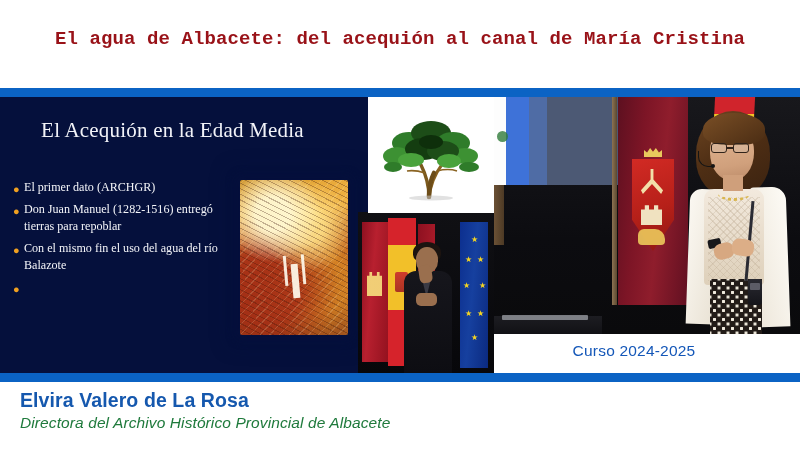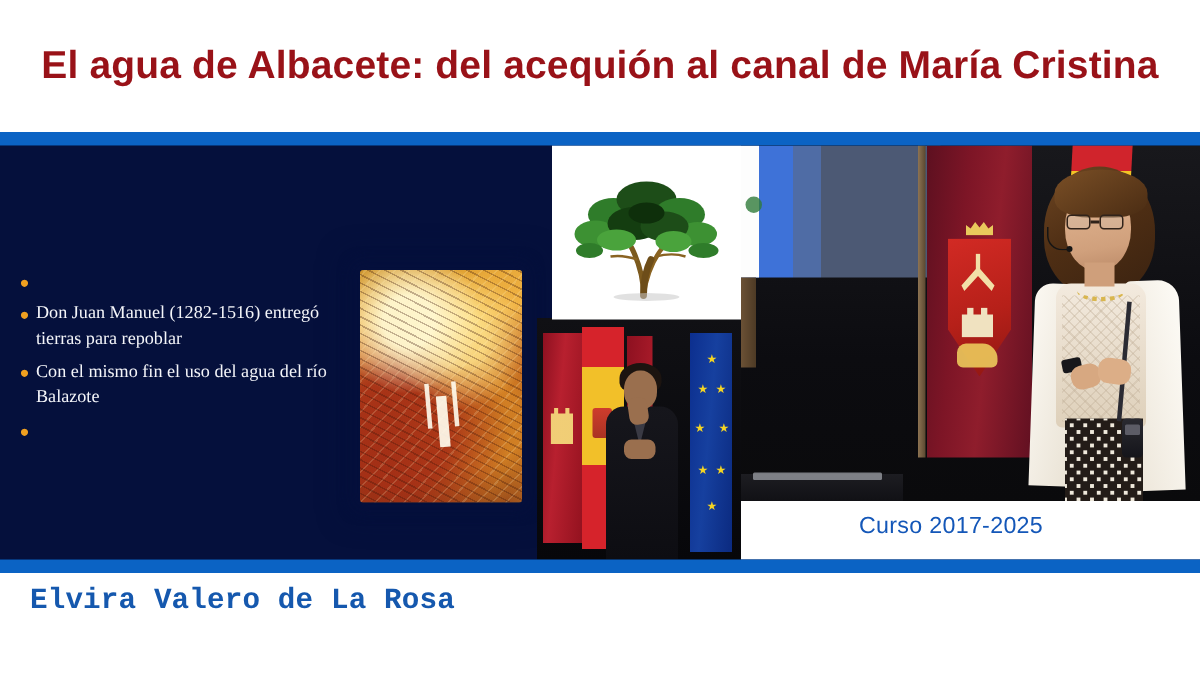--- a/index.html
+++ b/index.html
@@ -11,22 +11,22 @@
   }
 
   
   #header {
     position:absolute; left:0; top:0; width:800px; height:88px;
     background:#ffffff;
   }
   #header-title {
     position:absolute; left:0; top:28px; width:800px;
     text-align:center;
-    font-family:Liberation Sans, sans-serif;
-    font-size:26px; font-weight:700;
+    font-family:Liberation Mono, monospace;
+    font-size:19px; font-weight:700;
     color:#991218;
     letter-spacing:0.1px;
     white-space:nowrap;
   }
 
   
   #stage {
     position:absolute; left:0; top:88px; width:800px; height:294px;
     background:#020b33;
     overflow:hidden;
@@ -358,21 +358,20 @@
     position:absolute; left:0; top:8px; width:280px;
     text-align:center;
     font-size:15.5px; font-weight:400; color:#1457b8;
     letter-spacing:0.2px;
   }
 
   
   #footer {
     position:absolute; left:0; top:382px; width:796px; height:68px;
     background:#ffffff;
-    font-family:Liberation Mono, monospace;
   }
   #footer-name {
     position:absolute; left:20px; top:7px;
     font-size:19.5px; font-weight:700; color:#1558ae;
     letter-spacing:0.1px; white-space:nowrap;
   }
   #footer-role {
     position:absolute; left:20px; top:32px;
     font-size:15.5px; font-style:italic; font-weight:400; color:#1f7a3c;
     letter-spacing:0.1px; white-space:nowrap;
@@ -383,24 +382,26 @@
 
 <div id="header">
   <div id="header-title">El agua de Albacete: del acequión al canal de María Cristina</div>
 </div>
 
 <div id="stage">
 
   <div class="stage-rule" id="stage-rule-top"></div>
 
   <div id="slide-panel">
+    <div id="slide-heading">El Acequión en la Edad Media</div>
 
     <div id="slide-bullets">
       <div class="bullet-row">
         <span class="bullet-dot">●</span>
+        <span class="bullet-text">El primer dato (ARCHGR)</span>
       </div>
       <div class="bullet-row">
         <span class="bullet-dot">●</span>
         <span class="bullet-text">Don Juan Manuel (1282-1516) entregó tierras para repoblar</span>
       </div>
       <div class="bullet-row">
         <span class="bullet-dot">●</span>
         <span class="bullet-text">Con el mismo fin el uso del agua del río Balazote</span>
       </div>
       <div class="bullet-row">
@@ -509,22 +510,23 @@
       <div class="necklace"></div>
       <div class="lanyard"></div>
       <div class="transmitter"></div>
       <div class="clicker"></div>
       <div class="hand-l"></div>
       <div class="hand-r"></div>
     </div>
   </div>
 
   <div id="curso-strip">
-    <div id="curso-text">Curso 2017-2025</div>
+    <div id="curso-text">Curso 2024-2025</div>
   </div>
 
   <div class="stage-rule" id="stage-rule-bottom"></div>
 </div>
 
 <div id="footer">
   <div id="footer-name">Elvira Valero de La Rosa</div>
+  <div id="footer-role">Directora del Archivo Histórico Provincial de Albacete</div>
 
 </div>
 
 </body></html>

